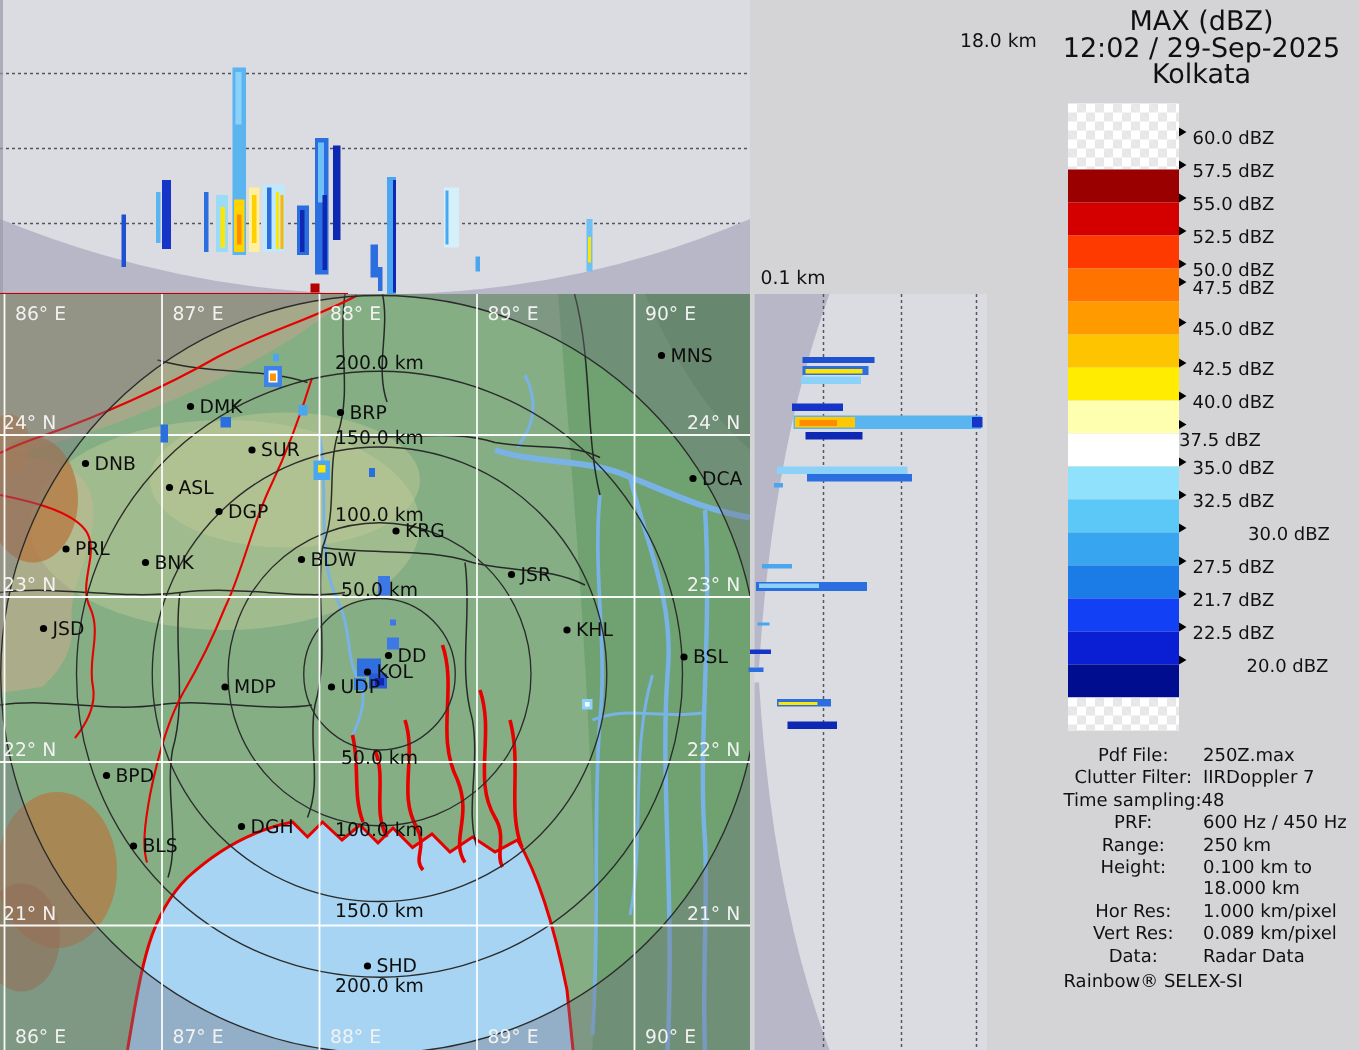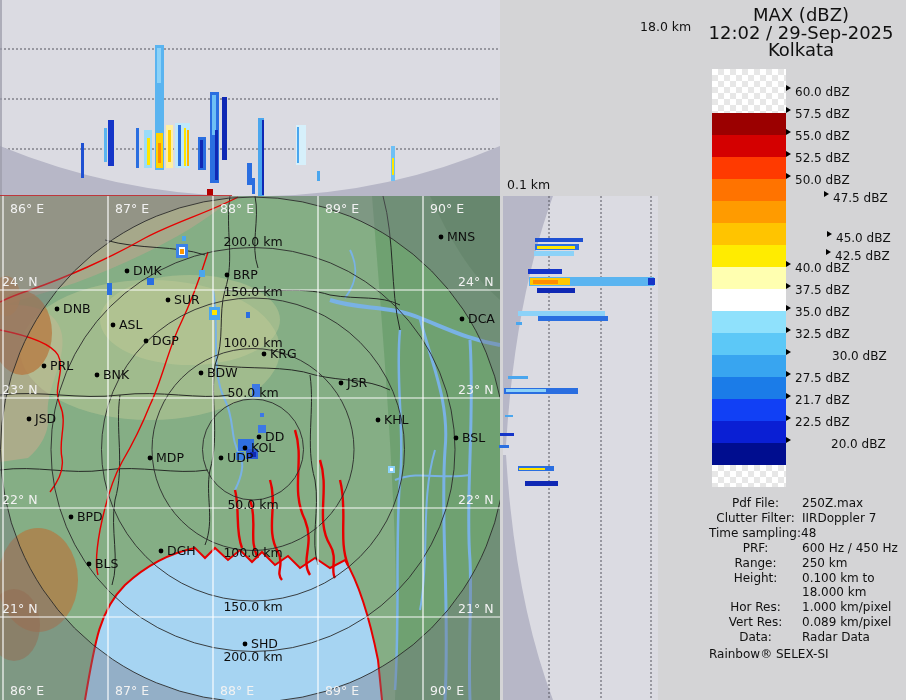--- a/index.html
+++ b/index.html
@@ -352,37 +352,37 @@
           <span>55.0 dBZ</span>
         </div>
         <div class="legend-label" style="top: 89px;">
           <span class="arrow"></span>
           <span>52.5 dBZ</span>
         </div>
         <div class="legend-label" style="top: 111px;">
           <span class="arrow"></span>
           <span>50.0 dBZ</span>
         </div>
-        <div class="legend-label" style="top: 129px; padding-left: 38px;">
+        <div class="legend-label" style="top: 123px;">
           <span class="arrow"></span>
           <span>47.5 dBZ</span>
         </div>
-        <div class="legend-label" style="top: 169px; padding-left: 41px;">
+        <div class="legend-label" style="top: 150px;">
           <span class="arrow"></span>
           <span>45.0 dBZ</span>
         </div>
-        <div class="legend-label" style="top: 187px; padding-left: 40px;">
+        <div class="legend-label" style="top: 177px;">
           <span class="arrow"></span>
           <span>42.5 dBZ</span>
         </div>
         <div class="legend-label" style="top: 199px;">
           <span class="arrow"></span>
           <span>40.0 dBZ</span>
         </div>
-        <div class="legend-label" style="top: 221px;">
+        <div class="legend-label" style="top: 221px; flex-direction: column;">
           <span class="arrow"></span>
           <span>37.5 dBZ</span>
         </div>
         <div class="legend-label" style="top: 243px;">
           <span class="arrow"></span>
           <span>35.0 dBZ</span>
         </div>
         <div class="legend-label" style="top: 265px;">
           <span class="arrow"></span>
           <span>32.5 dBZ</span>

